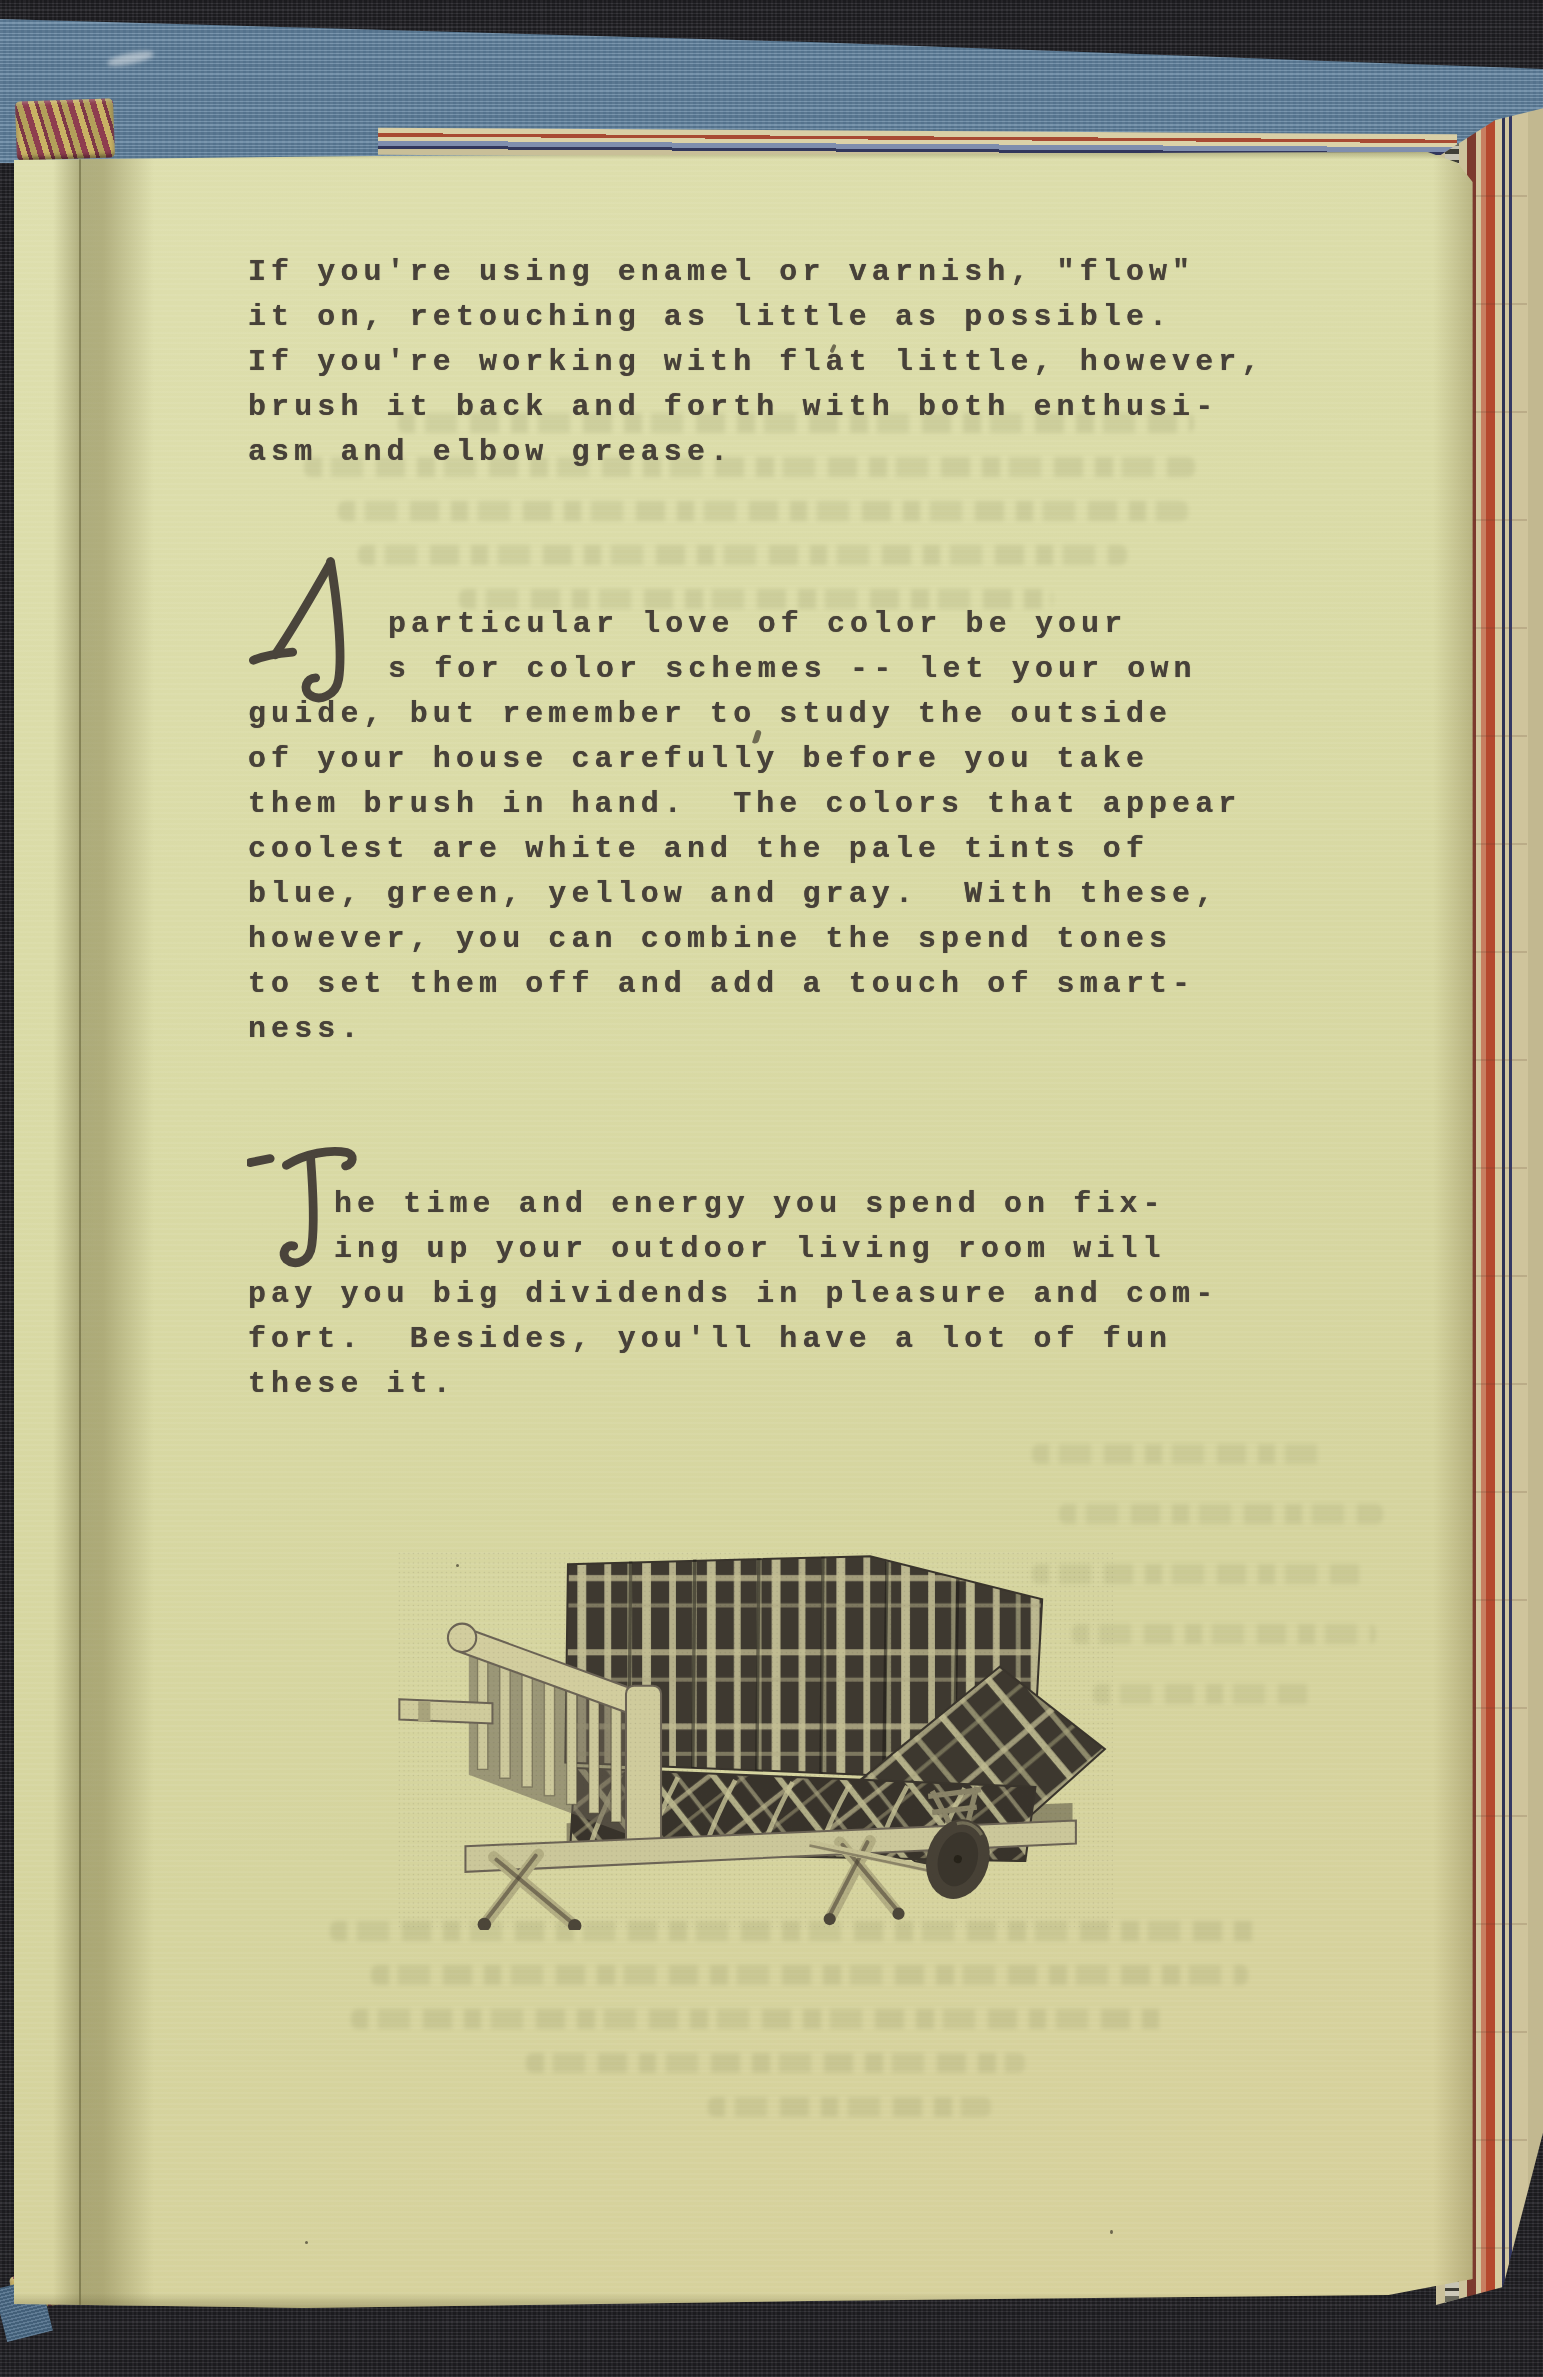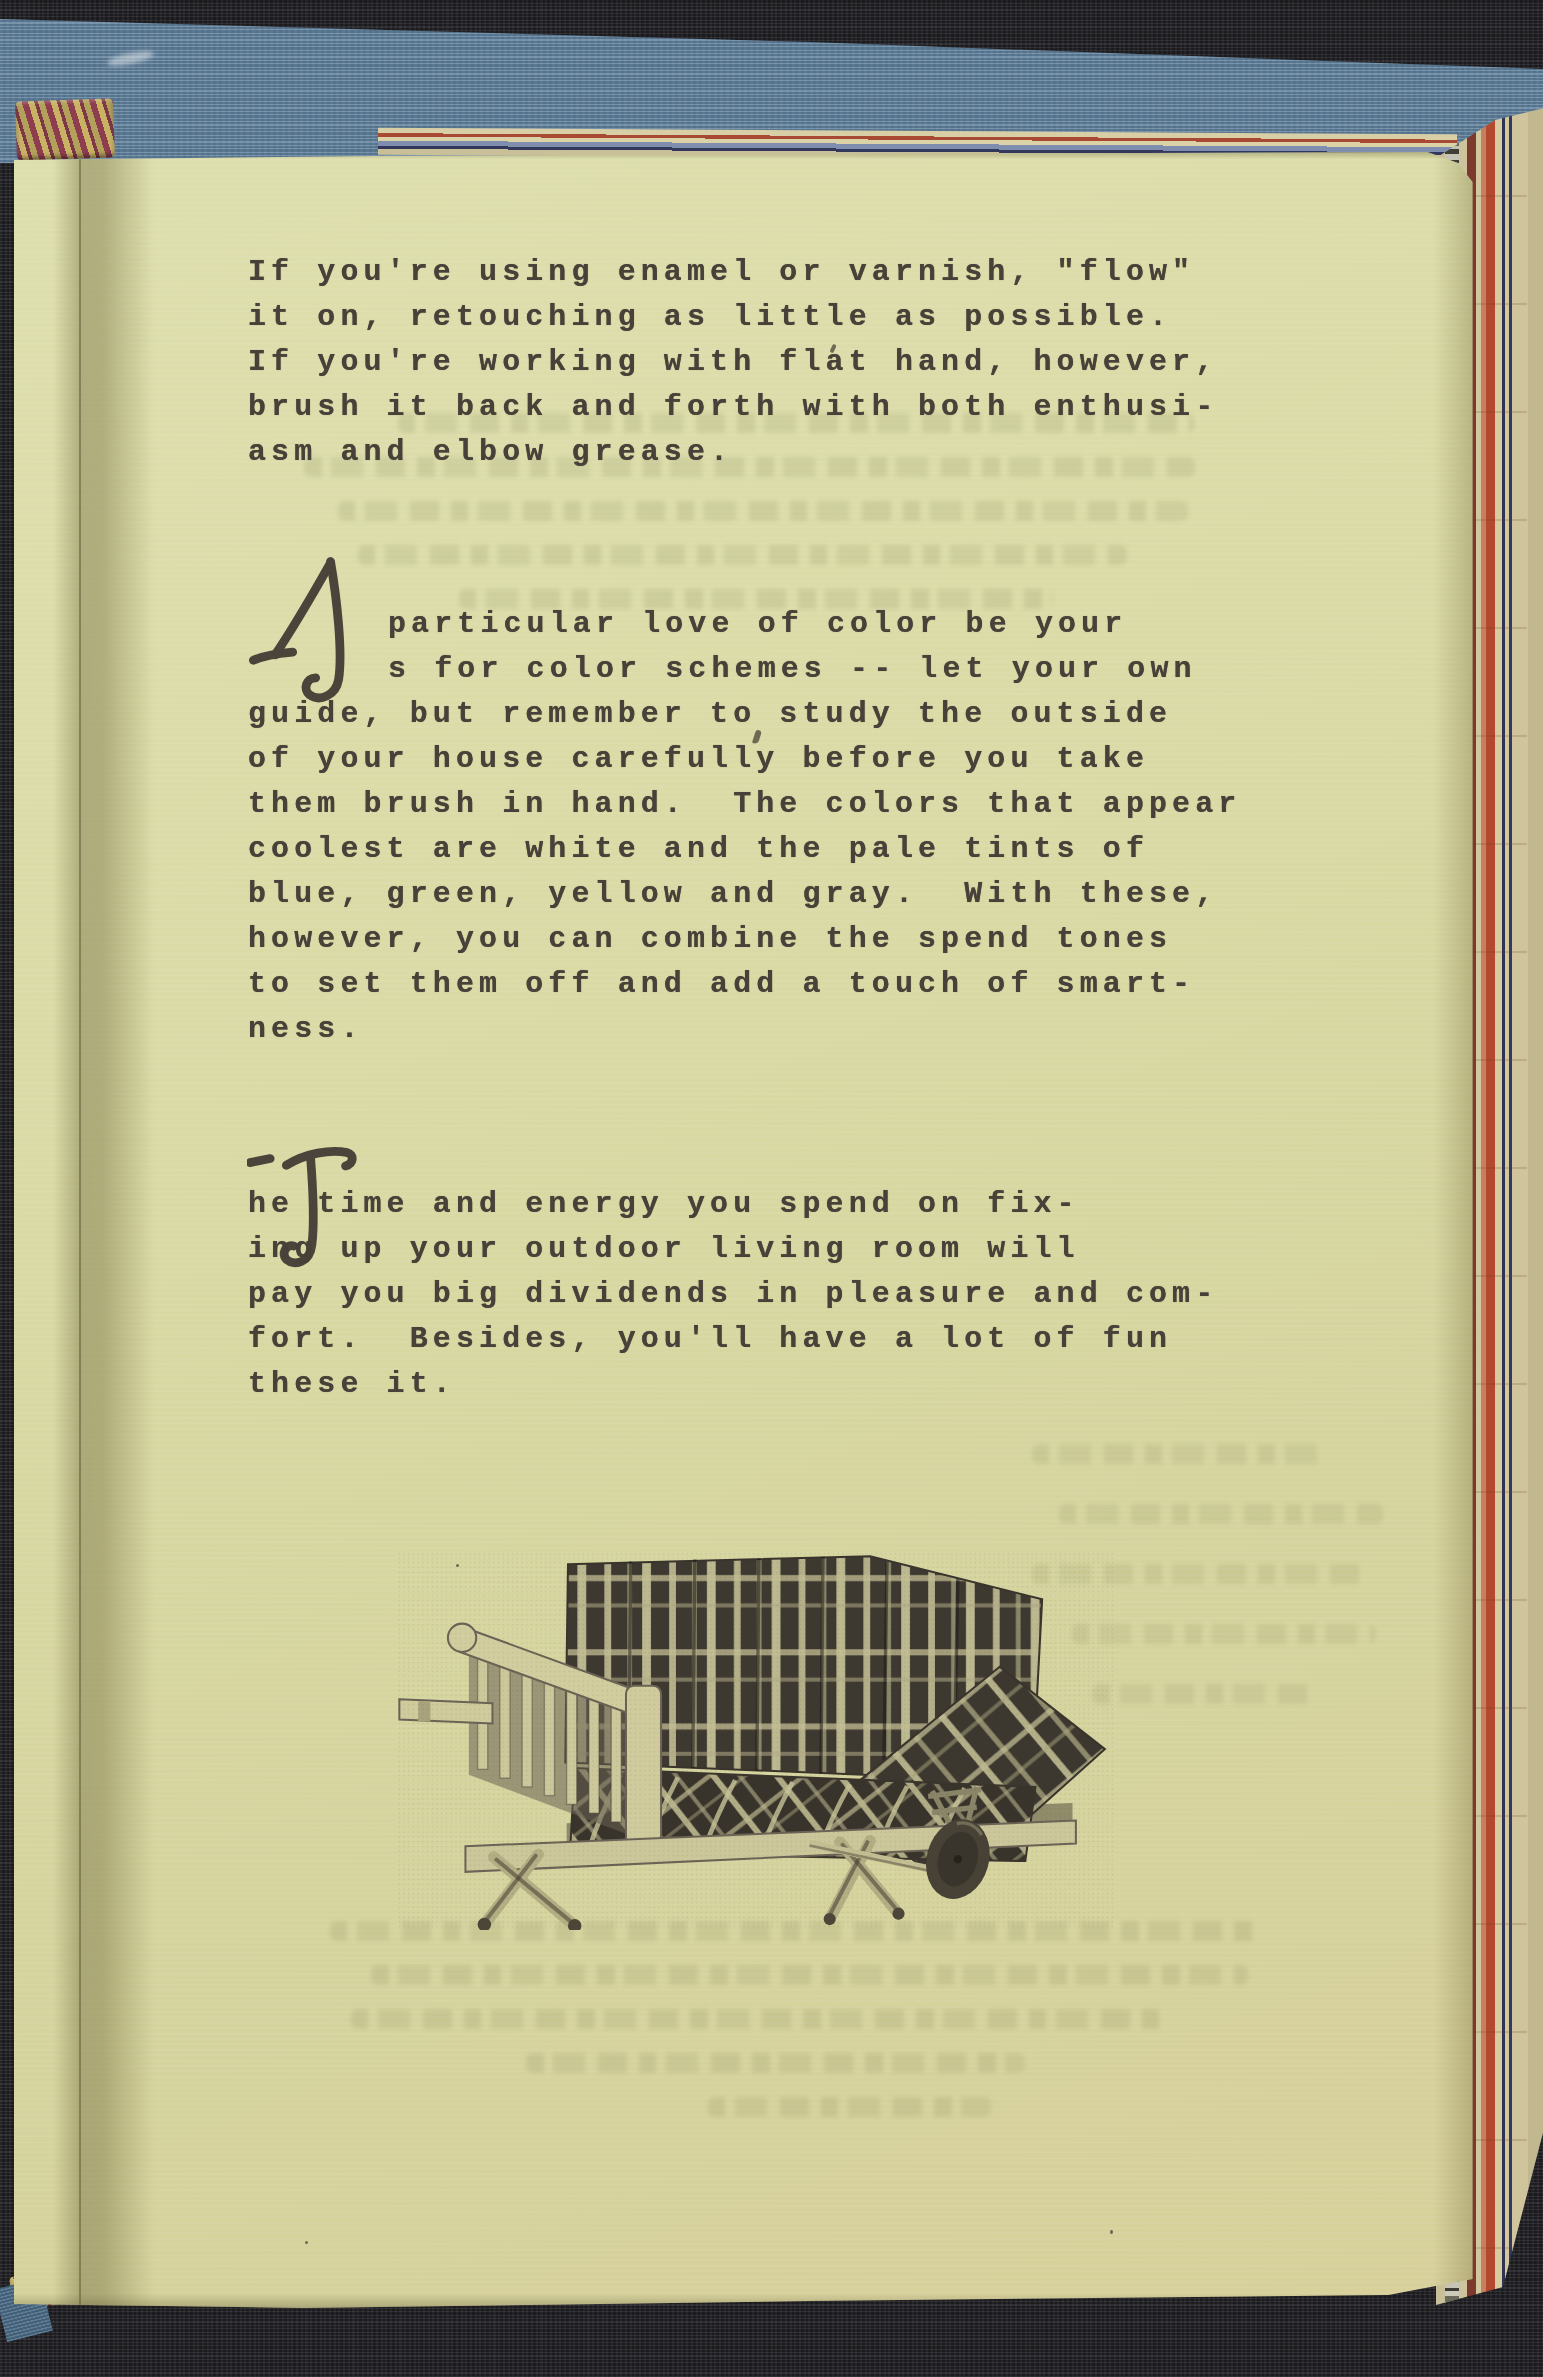--- a/index.html
+++ b/index.html
@@ -63,21 +63,21 @@
   .ghost{position:absolute;z-index:4;filter:blur(2px);opacity:.15;}
   .ghost-row{height:20px;margin-bottom:24px;border-radius:6.7px;
     background:repeating-linear-gradient(90deg, rgba(104,108,62,.9) 0 17.5px, transparent 17.5px 27px,
       rgba(104,108,62,.75) 27px 59px, transparent 59px 72px, rgba(104,108,62,.85) 72px 101px, transparent 101px 113px);}
   
   .typeblock{position:absolute;z-index:5;color:#474139;font-size:30px;font-weight:700;
     letter-spacing:5.1px;text-shadow:0 0 0.7px rgba(62,54,44,.75);}
   .typeline{white-space:pre;height:45px;line-height:45px;}
   .p1 .typeline{height:45px;line-height:45px;}
   .indent-a .typeline:nth-child(-n+2){margin-left:140px;}
-  .indent-t .typeline:nth-child(-n+2){}
+  .indent-t .typeline:nth-child(-n+2){margin-left:86px;}
   .drop-cap{position:absolute;z-index:5;}
   .drop-cap svg{display:block;}
   .drop-cap path{fill:none;stroke:#4a443b;stroke-width:13;stroke-linecap:round;stroke-linejoin:round;}
   .sr-only{position:absolute;width:0.7px;height:0.7px;overflow:hidden;clip:rect(0 0 0 0);white-space:nowrap;}
   
   .illustration{position:absolute;left:398px;top:1552px;width:715px;height:378px;z-index:5;}
   
   .speck{position:absolute;z-index:6;background:rgba(52,46,36,.65);border-radius:50%;}
 </style>
 </head>
@@ -123,21 +123,21 @@
     <div class="ghost-row" style="width:931px;margin-left:40px;"></div>
     <div class="ghost-row" style="width:877px;margin-left:81px;"></div>
     <div class="ghost-row" style="width:816px;margin-left:61px;"></div>
     <div class="ghost-row" style="width:499px;margin-left:236px;"></div>
     <div class="ghost-row" style="width:283px;margin-left:418px;"></div>
   </div>
 
   <div class="typeblock p1" style="left:248px;top:250px;">
     <div class="typeline">If you're using enamel or varnish, "flow"</div>
     <div class="typeline">it on, retouching as little as possible.</div>
-    <div class="typeline">If you're working with flat hand, however,</div>
+    <div class="typeline">If you're working with flat little, however,</div>
     <div class="typeline">brush it back and forth with both enthusi-</div>
     <div class="typeline">asm and elbow grease.</div>
   </div>
 
   <div class="drop-cap" style="left:248px;top:552px;">
     <span class="sr-only">A</span>
     <svg width="115" height="159" viewBox="0 0 170 235" aria-hidden="true">
       <path d="M122,16 C100,55 65,115 40,152"></path>
       <path d="M8,160 C22,154 44,150 66,148"></path>
       <path d="M122,14 C132,72 140,150 134,188 C130,212 106,222 91,211 C81,203 86,186 100,186"></path>

